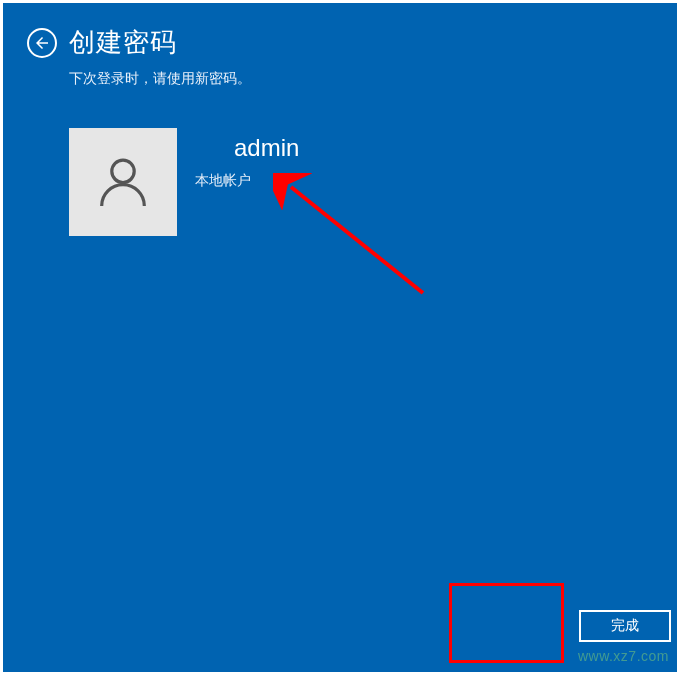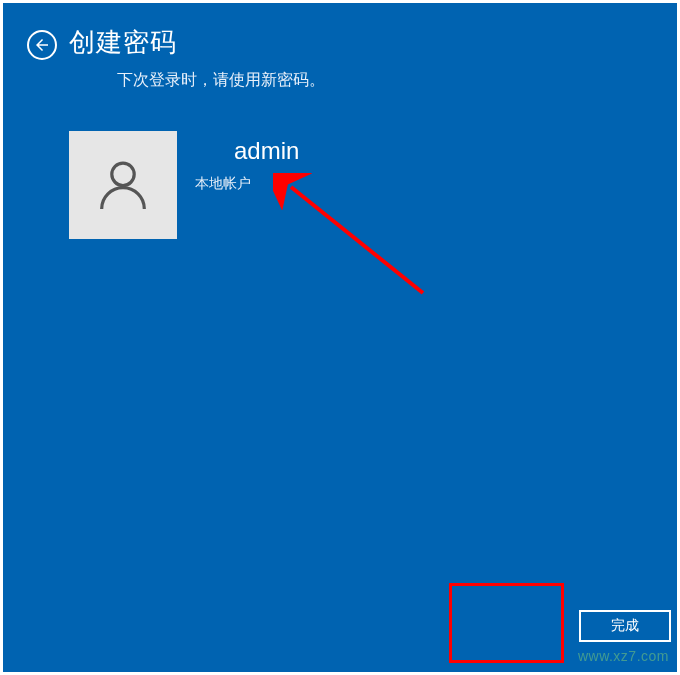--- a/index.html
+++ b/index.html
@@ -19,21 +19,21 @@
       position: absolute;
       left: 3px;
       top: 3px;
       width: 674px;
       height: 669px;
       background: #0063b1;
       color: #ffffff;
     }
     .header {
       display: flex;
-      align-items: flex-end;
+      align-items: center;
       padding: 22px 0 0 24px;
     }
     .back-button {
       width: 30px;
       height: 30px;
       border: 2px solid #ffffff;
       border-radius: 50%;
       display: flex;
       align-items: center;
       justify-content: center;
@@ -44,24 +44,23 @@
     .back-button svg {
       width: 18px;
       height: 18px;
     }
     .title {
       font-size: 26px;
       font-weight: 300;
       letter-spacing: 1px;
     }
     .subtitle {
-      font-size: 16px;
+      font-size: 14px;
       padding: 10px 0 0 66px;
       color: #e8f0fa;
-      margin-left: 48px;
     }
     .account-row {
       display: flex;
       align-items: flex-start;
       padding: 40px 0 0 66px;
     }
     .avatar {
       width: 108px;
       height: 108px;
       background: #e6e6e6;

